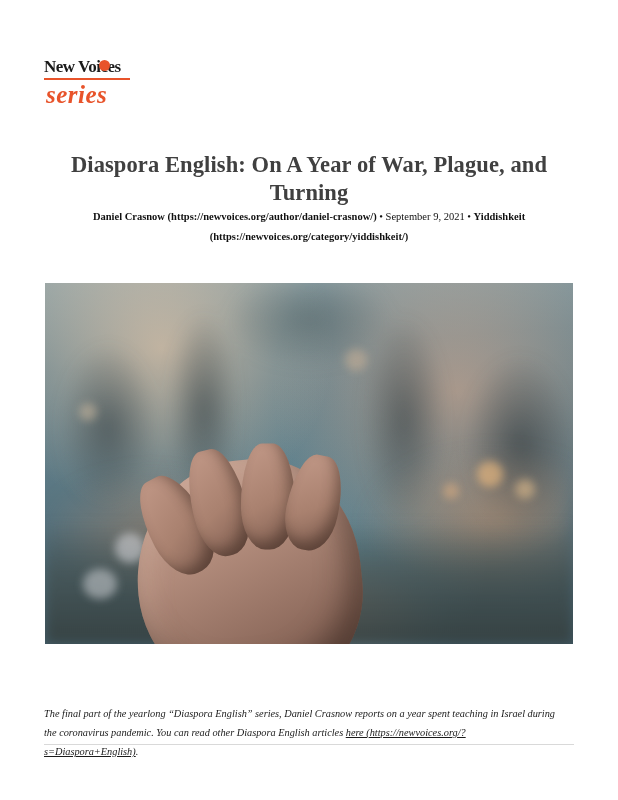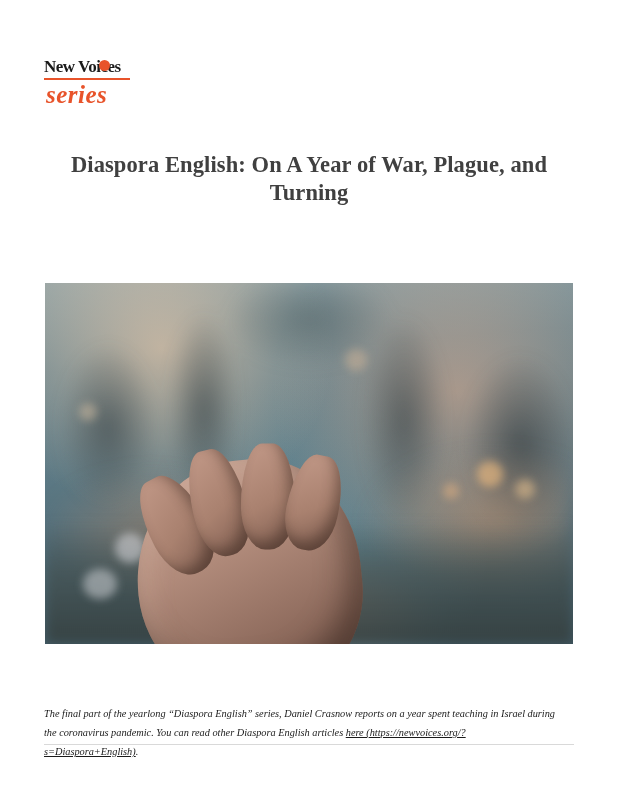--- a/index.html
+++ b/index.html
@@ -220,20 +220,23 @@
       <div class="logo-top">
         <div class="logo-newvoices">New Voices</div>
         <div class="logo-accent-dot"></div>
       </div>
       <div class="logo-accent-bar"></div>
       <div class="logo-voices">series</div>
     </div>
 
     <h1 class="title">Diaspora English: On A Year of War, Plague, and Turning</h1>
 
+    <div class="byline">
+      <b>Daniel Crasnow (https://newvoices.org/author/daniel-crasnow/)</b><span class="sep"> • </span><span>September 9, 2021</span><span class="sep"> • </span><b>Yiddishkeit (https://newvoices.org/category/yiddishkeit/)</b>
+    </div>
 
     <div class="hero">
       <div class="hero-sky"></div>
       <div class="hero-blur-layer"></div>
       <div class="hero-warm"></div>
       <div class="hero-ground"></div>
       <div class="bokeh bk1"></div>
       <div class="bokeh bk2"></div>
       <div class="bokeh bk3"></div>
       <div class="bokeh bk4"></div>

